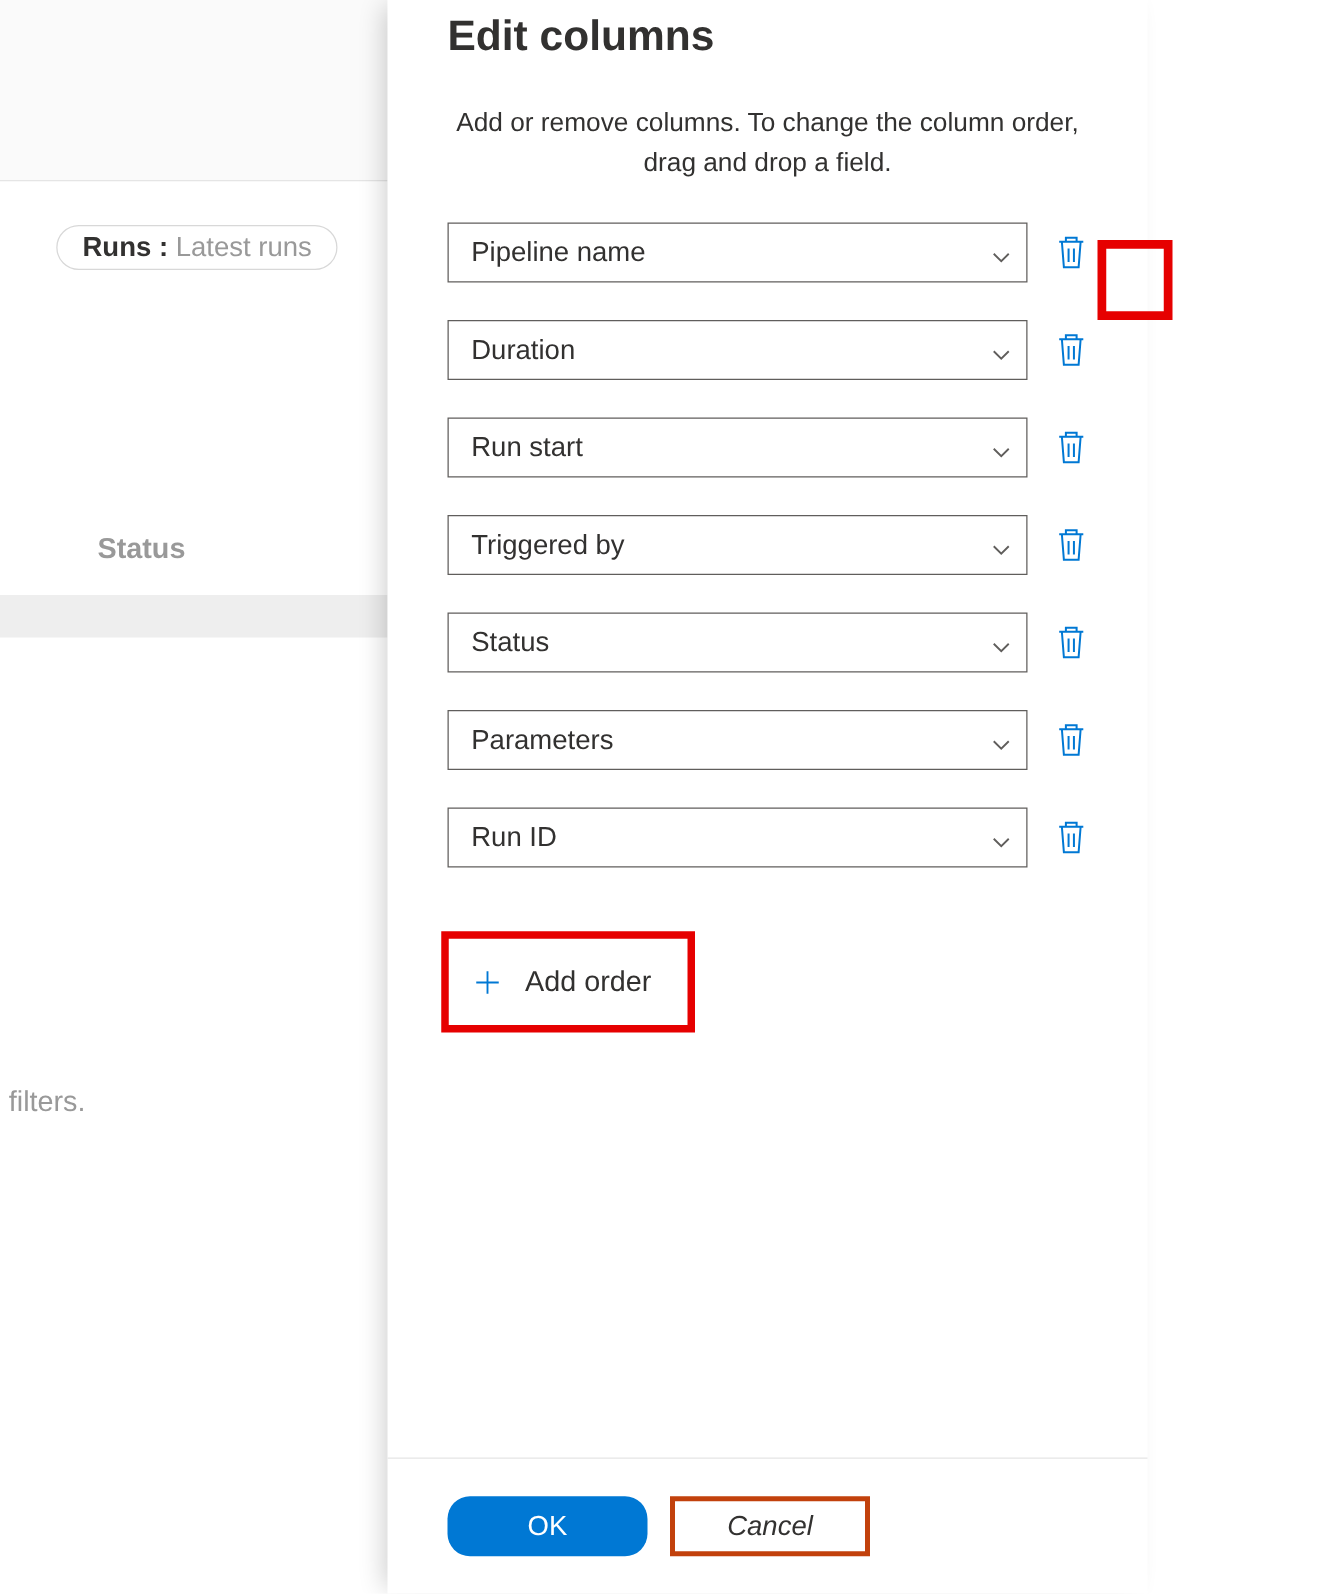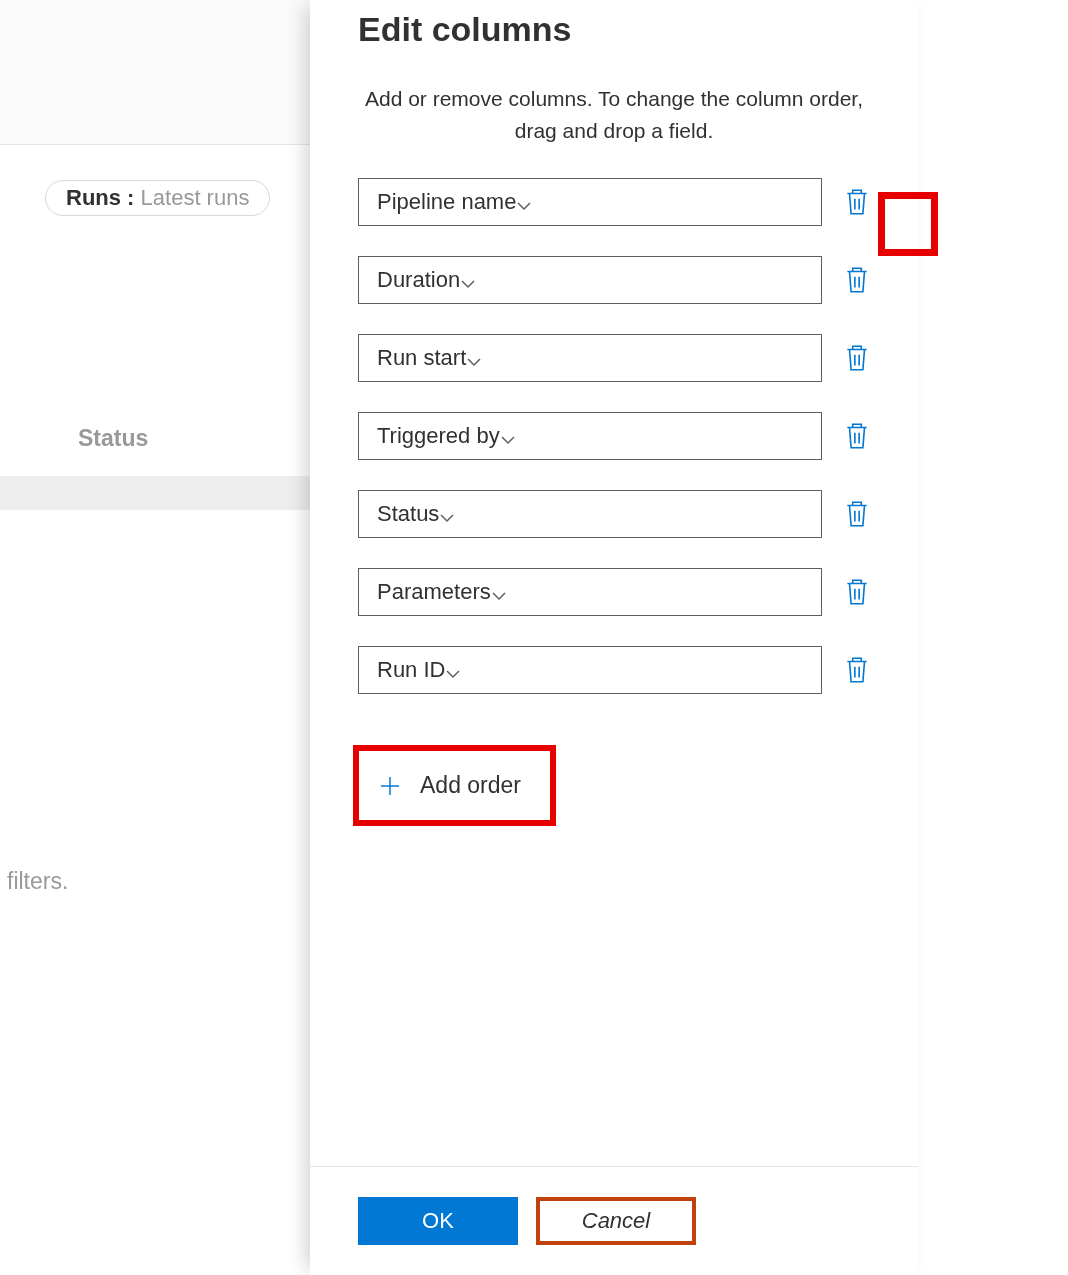--- a/index.html
+++ b/index.html
@@ -104,21 +104,21 @@
     }
     .column-row {
       display: flex;
       align-items: center;
       gap: 22px;
     }
     .dropdown-field {
       flex: 1;
       display: flex;
       align-items: center;
-      justify-content: flex-start;
+      justify-content: space-between;
       border: 1px solid #605e5c;
       height: 48px;
       padding: 0 12px 0 18px;
       font-size: 22px;
       color: #323130;
       cursor: pointer;
       background: #fff;
     }
     .chevron-down {
       width: 16px;
@@ -198,20 +198,21 @@
       height: 48px;
       min-width: 160px;
       font-size: 22px;
       border: none;
       cursor: pointer;
       padding: 0 24px;
     }
     .btn-primary {
       background: #0078d4;
       color: #ffffff;
+      border-radius: 18px;
     }
     .btn-secondary {
       background: #ffffff;
       color: #323130;
       border: 4px solid #c2410c;
       font-style: italic;
     }
   </style>
 </head>
 <body>

